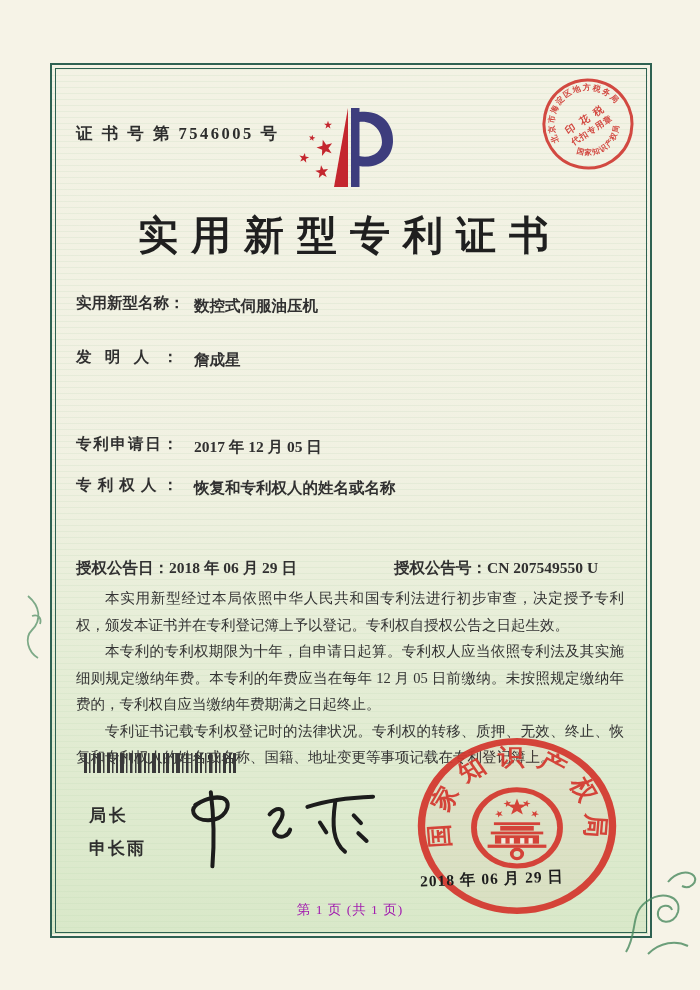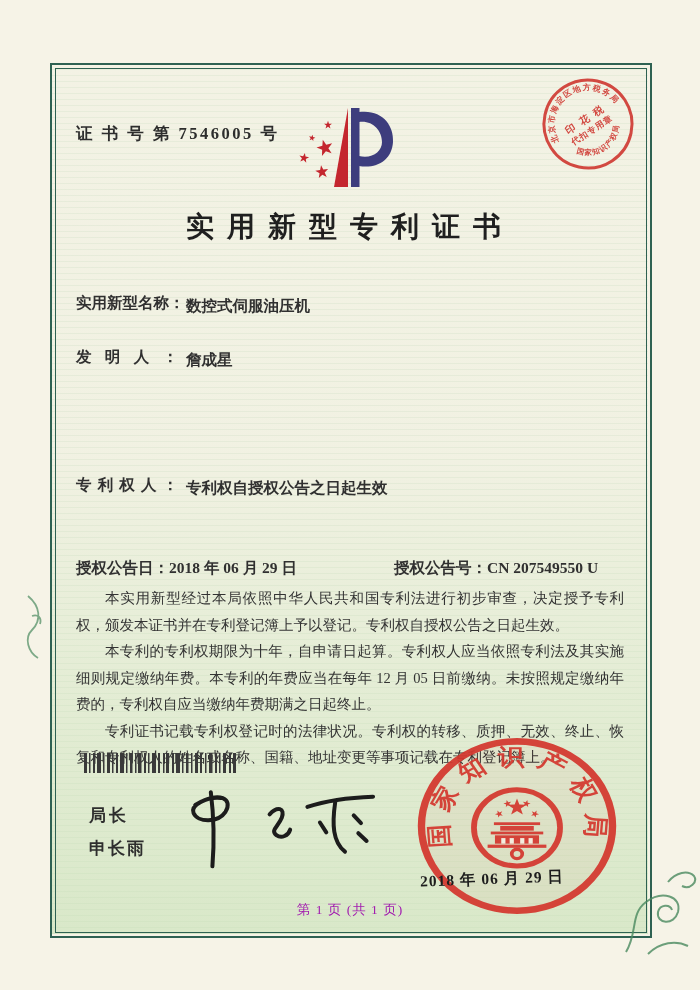--- a/index.html
+++ b/index.html
@@ -23,29 +23,29 @@
     position:absolute;left:50px;top:63px;width:598px;height:871px;
     border:2.5px solid #2e6152;
   }
   .frame-inner{position:absolute;inset:3px;border:1px solid #2e6152;}
   .cert-no{
     position:absolute;left:76px;top:95px;font-size:16.5px;letter-spacing:2.5px;
     font-weight:600;color:#2d2d2d;margin-top:28px;
   }
   .title{
     position:absolute;left:0;top:208px;width:100%;text-align:center;
-    font-size:28px;font-weight:bold;letter-spacing:13px;color:#1f1f1f;
+    font-size:40px;font-weight:bold;letter-spacing:13px;color:#1f1f1f;
   }
   .logo{position:absolute;left:281px;top:104px;width:140px;height:100px;}
   .frow{position:absolute;left:76px;width:548px;font-size:15.5px;color:#303030;font-weight:600;}
   .f-label{
     display:inline-block;width:102px;text-align:justify;text-align-last:justify;
     vertical-align:top;white-space:nowrap;
   }
-  .f-value{display:inline-block;margin-left:4px;vertical-align:top;max-width:434px;line-height:25px;}
+  .f-value{display:inline-block;margin-left:12px;vertical-align:top;max-width:434px;line-height:25px;}
   .grant-right{position:absolute;left:318px;top:0;text-align:center;}
   .paras{
     position:absolute;left:76px;top:585px;width:548px;
     font-size:14.5px;line-height:26.5px;text-align:justify;color:#333;
   }
   .paras p{margin:0;text-indent:2em;}
   .barcode{position:absolute;left:84px;top:753px;}
   .sig-title{position:absolute;left:89px;top:804px;font-size:17px;letter-spacing:3px;font-weight:600;text-align:center;}
   .sig-name{position:absolute;left:89px;top:837px;font-size:17px;letter-spacing:2px;font-weight:600;font-family:Liberation Mono, monospace;}
   .sig-script{position:absolute;left:178px;top:780px;}
@@ -92,23 +92,27 @@
   <div class="title">实用新型专利证书</div>
 
   <div class="frow" style="top:293px">
     <span class="f-label">实用新型名称：</span>
     <span class="f-value">数控式伺服油压机</span>
   </div>
   <div class="frow" style="top:347px">
     <span class="f-label">发明人：</span>
     <span class="f-value">詹成星</span>
   </div>
+  <div class="frow" style="top:434px">
+    <span class="f-label">专利申请日：</span>
+    <span class="f-value">2017 年 12 月 05 日</span>
+  </div>
   <div class="frow" style="top:475px">
     <span class="f-label">专利权人：</span>
-    <span class="f-value">专利权自授权公告之日起生效</span>
+    <span class="f-value">恢复和专利权人的姓名或名称</span>
   </div>
   <div class="frow" style="top:558px">
     <span>授权公告日：</span><span>2018 年 06 月 29 日</span>
     <span class="grant-right"><span>授权公告号：</span><span>CN 207549550 U</span></span>
   </div>
 
   <div class="paras">
     <p>本实用新型经过本局依照中华人民共和国专利法进行初步审查，决定授予专利权，颁发本证书并在专利登记簿上予以登记。专利权自授权公告之日起生效。</p>
     <p>本专利的专利权期限为十年，自申请日起算。专利权人应当依照专利法及其实施细则规定缴纳年费。本专利的年费应当在每年 12 月 05 日前缴纳。未按照规定缴纳年费的，专利权自应当缴纳年费期满之日起终止。</p>
     <p>专利证书记载专利权登记时的法律状况。专利权的转移、质押、无效、终止、恢复和专利权人的姓名或名称、国籍、地址变更等事项记载在专利登记簿上。</p>

